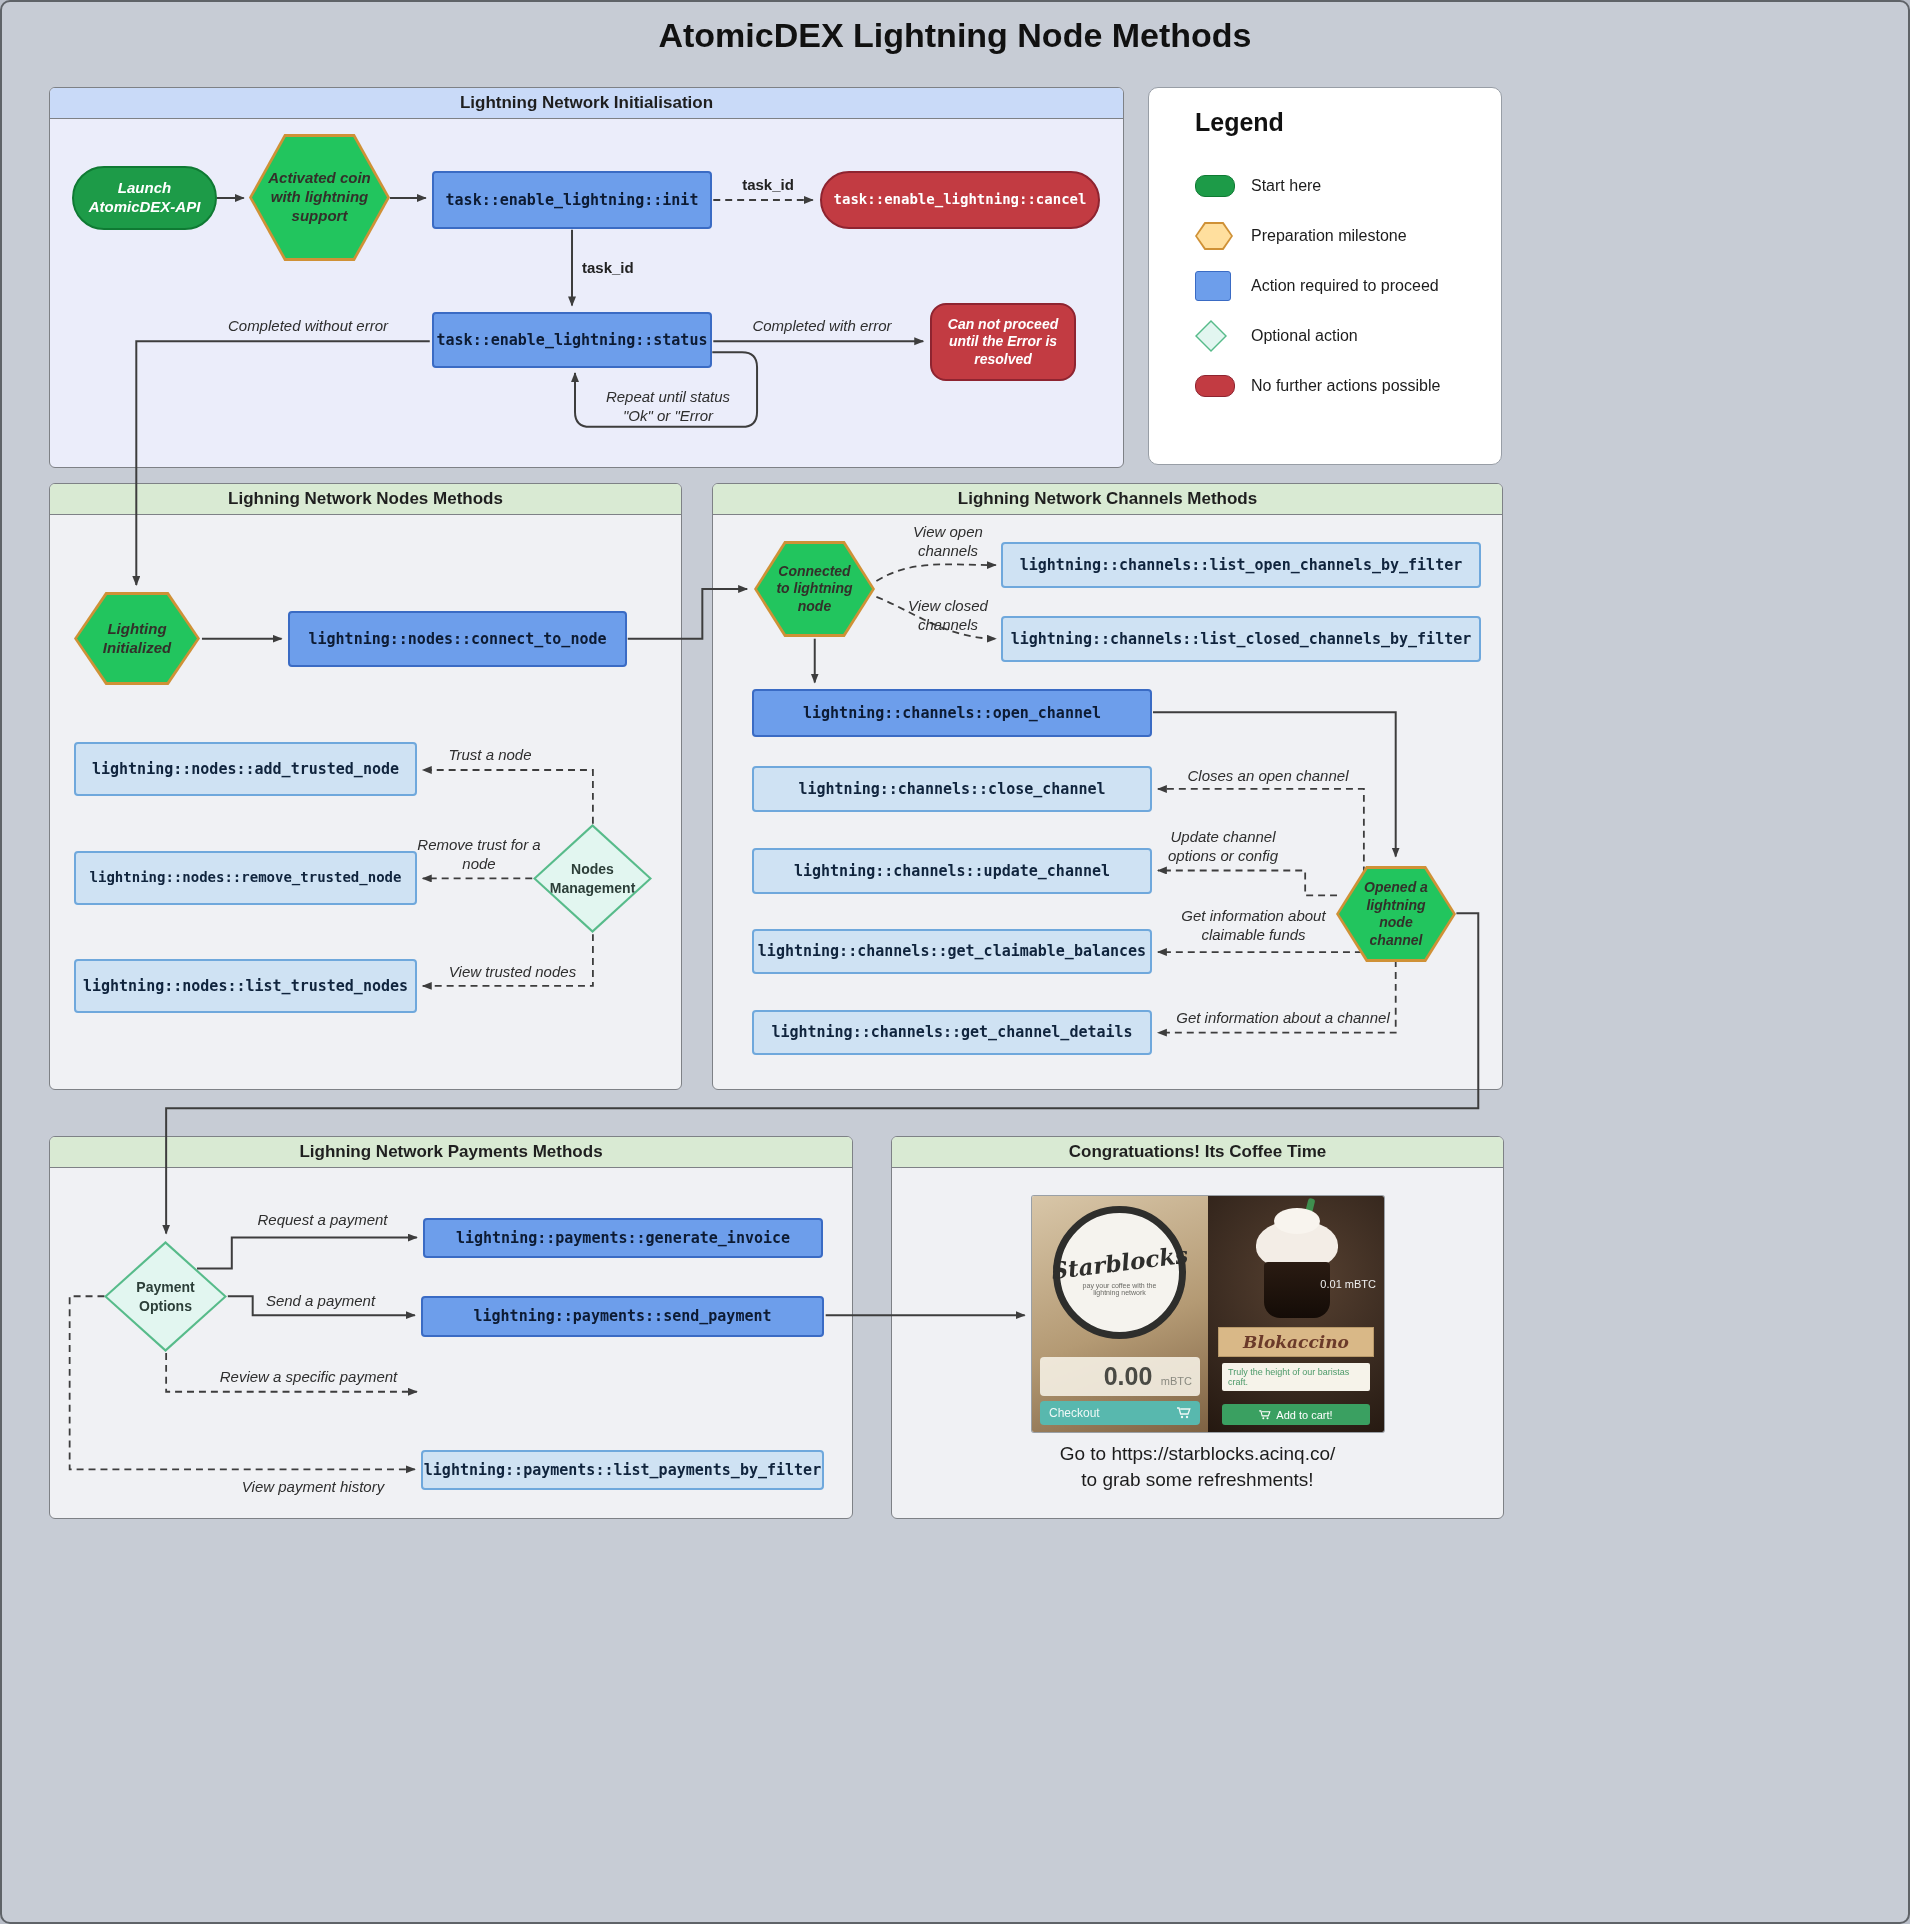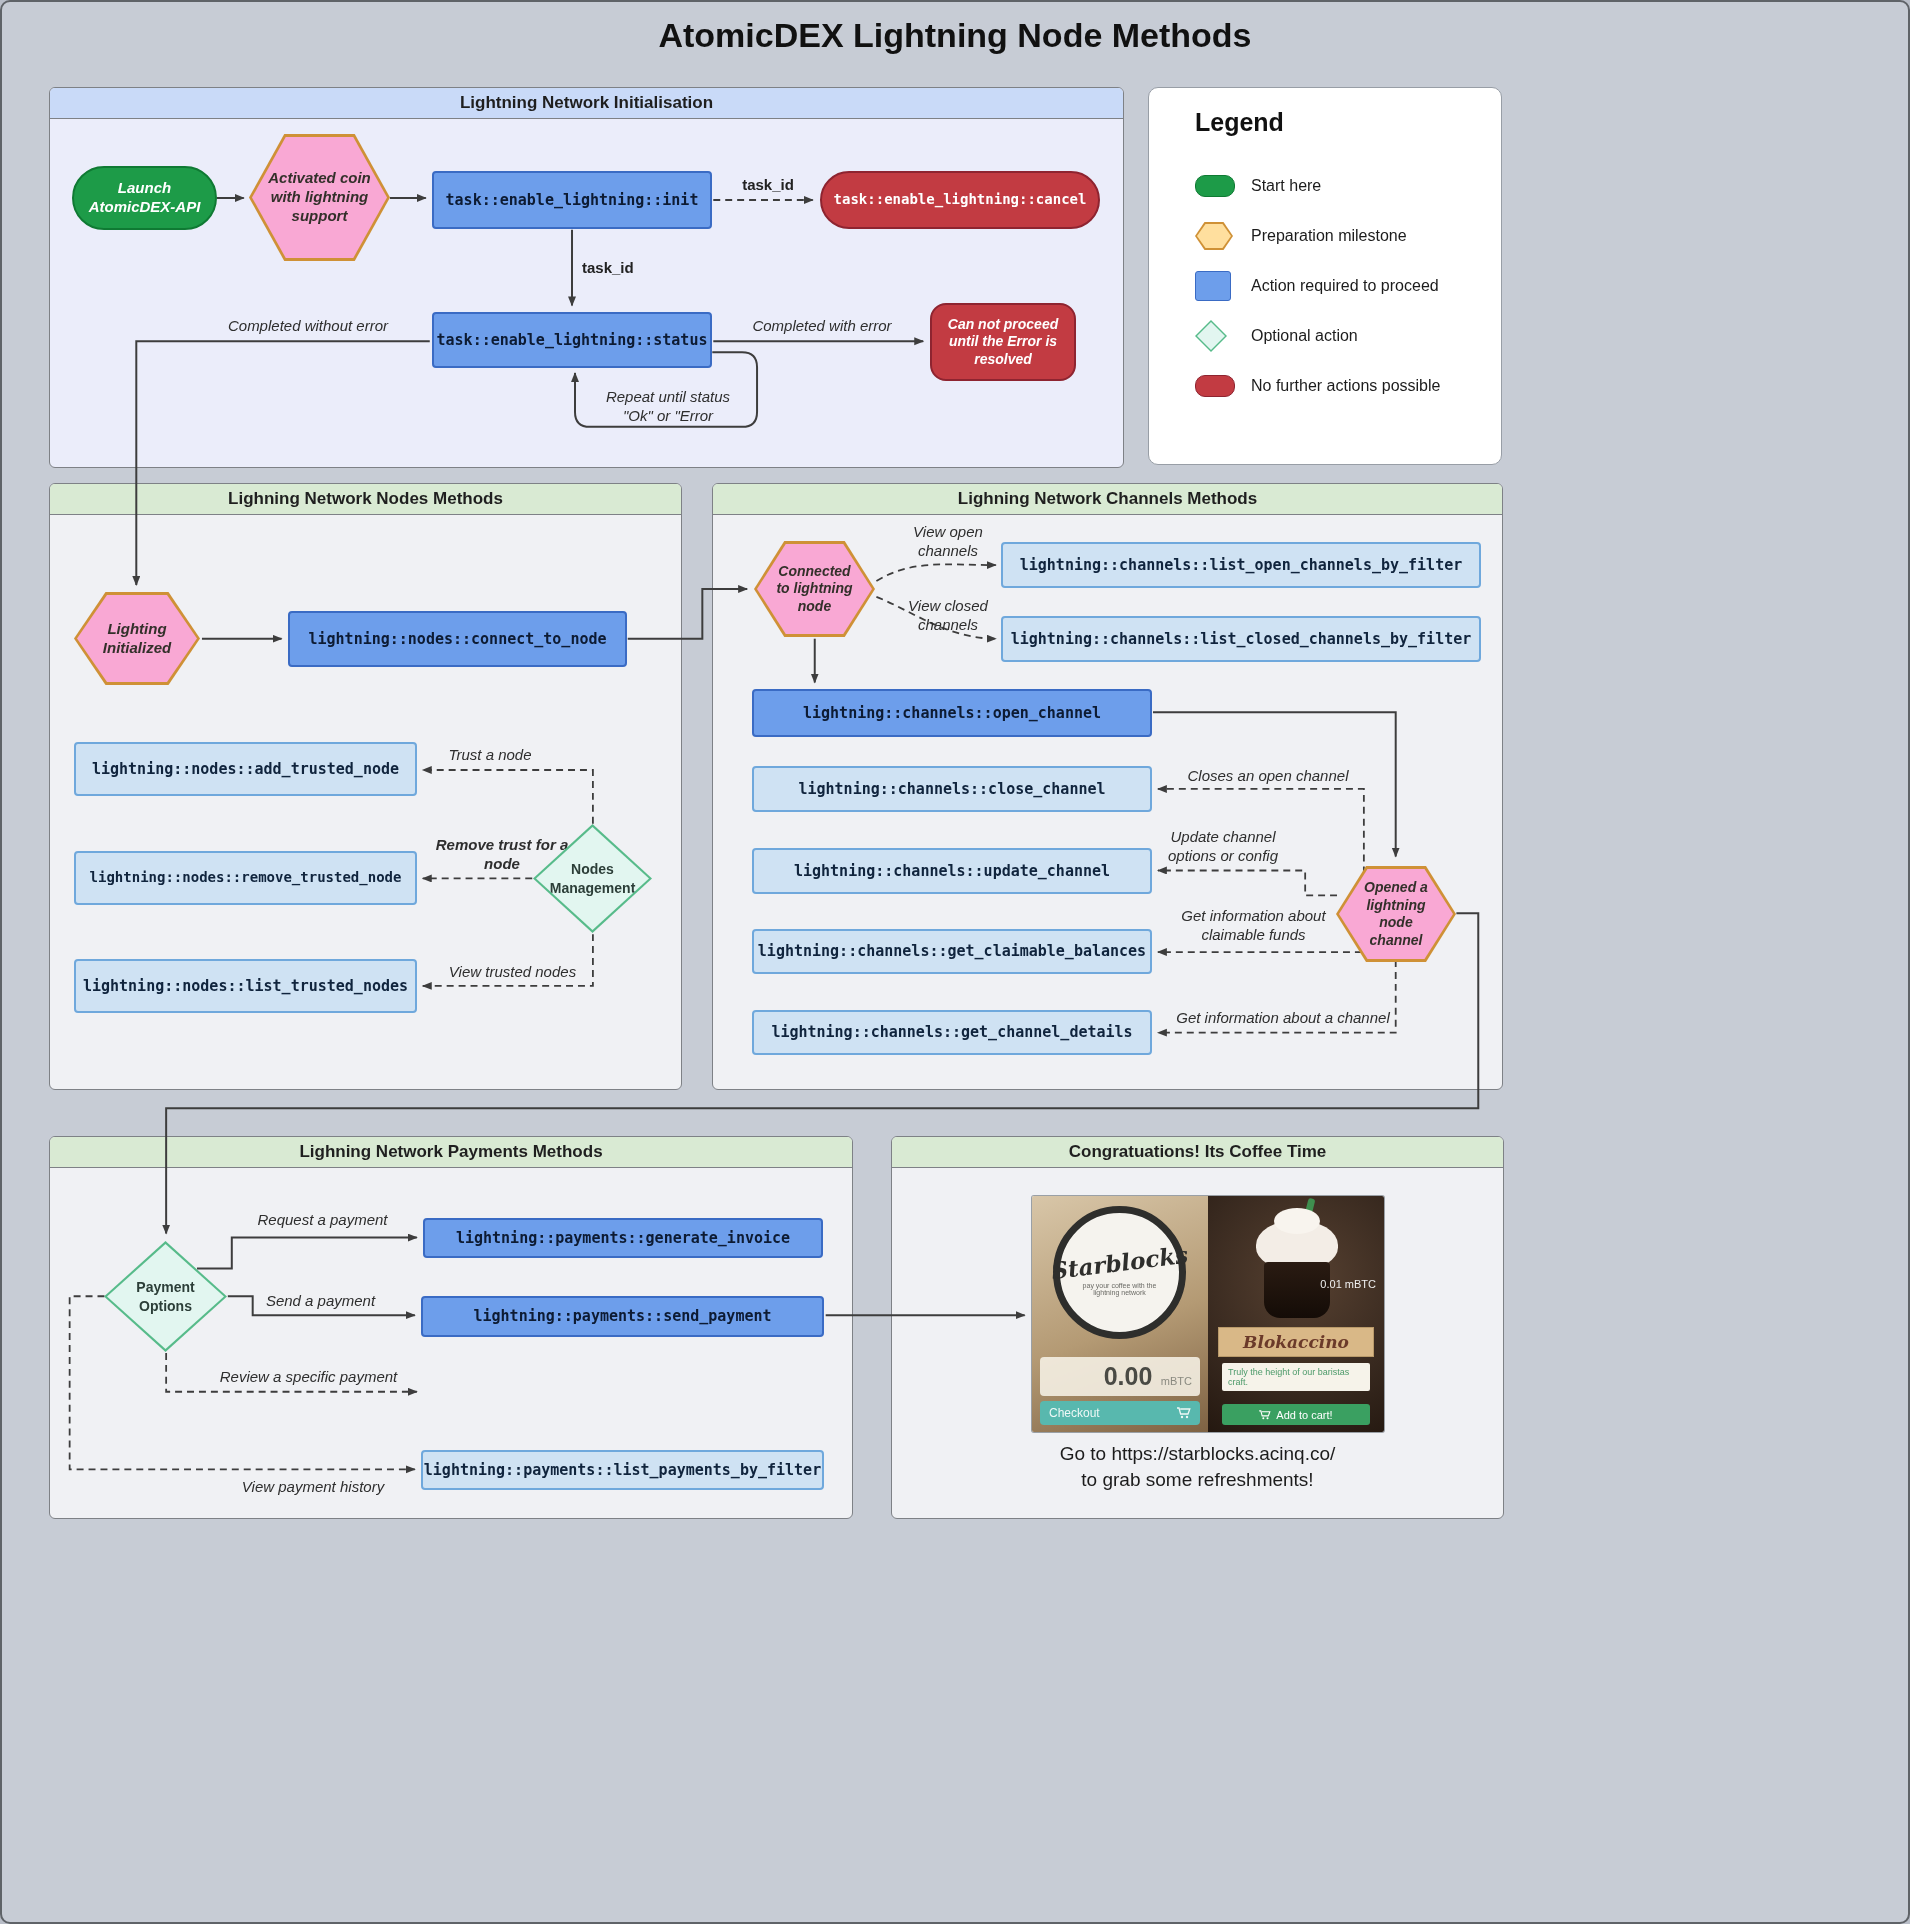--- a/index.html
+++ b/index.html
@@ -12,21 +12,21 @@
   .p-gray{background:#f0f1f4;}
   .p-gray .panel-header{background:#d9ead3;}
   .node{position:absolute;display:flex;align-items:center;justify-content:center;text-align:center;box-sizing:border-box;z-index:10;line-height:1.25;}
   .mono{font-family:"DejaVu Sans Mono","Liberation Mono",monospace;font-weight:bold;}
   .action{background:#6d9eeb;border:2px solid #3a6bc4;border-radius:4px;font-size:15px;color:#0d1b33;}
   .action-light{background:#cfe2f3;border:2px solid #6fa8dc;border-radius:4px;font-size:15px;color:#10243d;}
   .terminal{background:#c23b42;border:2px solid #8e2430;color:#fff;}
   .stadium{border-radius:40px;}
   .start{background:#1d9b48;border:2px solid #0f7a33;border-radius:34px;color:#fff;font-weight:bold;font-style:italic;font-size:15px;}
   .hex-outer{position:absolute;z-index:10;clip-path:polygon(25% 0%,75% 0%,100% 50%,75% 100%,25% 100%,0% 50%);background:#cf9136;}
-  .hex-inner{position:absolute;inset:3px;clip-path:polygon(25% 0%,75% 0%,100% 50%,75% 100%,25% 100%,0% 50%);background:#f9a8d4;display:flex;align-items:center;justify-content:center;text-align:center;font-weight:bold;font-style:italic;font-size:15px;color:#33302a;padding:0 16px;line-height:1.25;}
+  .hex-inner{position:absolute;inset:3px;clip-path:polygon(25% 0%,75% 0%,100% 50%,75% 100%,25% 100%,0% 50%);background:#22c55e;display:flex;align-items:center;justify-content:center;text-align:center;font-weight:bold;font-style:italic;font-size:15px;color:#33302a;padding:0 16px;line-height:1.25;}
   .dia-outer{position:absolute;z-index:10;clip-path:polygon(50% 0%,100% 50%,50% 100%,0% 50%);background:#57bb8a;}
   .dia-inner{position:absolute;inset:3px;clip-path:polygon(50% 0%,100% 50%,50% 100%,0% 50%);background:#e2f6f0;display:flex;align-items:center;justify-content:center;text-align:center;font-weight:bold;font-size:14px;color:#2c3e38;padding:0 14px;line-height:1.3;}
   .elabel{position:absolute;font-style:italic;font-size:15px;color:#2e2e2e;text-align:center;z-index:6;line-height:1.25;}
   .elabel.bold{font-style:normal;font-weight:bold;color:#222;}
   #wires{position:absolute;inset:0;z-index:5;pointer-events:none;}
   .solid{stroke:#3d3d3d;stroke-width:2;fill:none;marker-end:url(#arw);}
   .dashed{stroke:#3d3d3d;stroke-width:1.8;fill:none;stroke-dasharray:7 5;marker-end:url(#arw);}
   
   .legend{position:absolute;left:1146px;top:85px;width:354px;height:378px;background:#fff;border:1px solid #989ea6;border-radius:10px;z-index:2;padding:20px 0 0 46px;box-sizing:border-box;}
   .legend-title{font-size:25px;font-weight:bold;margin-bottom:24px;color:#111;}
@@ -155,21 +155,21 @@
     <path class="dashed" d="M 165,1358 V 1397 H 417"></path>
     <path class="dashed" d="M 103,1301 H 68 V 1475 H 415"></path>
   </svg>
 
   <div class="elabel bold" style="left:731px;top:174px;width:70px;">task_id</div>
   <div class="elabel bold" style="left:580px;top:257px;width:80px;text-align:left;">task_id</div>
   <div class="elabel" style="left:718px;top:315px;width:204px;">Completed with error</div>
   <div class="elabel" style="left:204px;top:315px;width:204px;">Completed without error</div>
   <div class="elabel" style="left:589px;top:386px;width:154px;">Repeat until status "Ok" or "Error</div>
   <div class="elabel" style="left:426px;top:744px;width:124px;">Trust a node</div>
-  <div class="elabel" style="left:433px;top:834px;width:134px;font-weight:bold;">Remove trust for a node</div>
+  <div class="elabel" style="left:410px;top:834px;width:134px;">Remove trust for a node</div>
   <div class="elabel" style="left:441px;top:961px;width:139px;">View trusted nodes</div>
   <div class="elabel" style="left:894px;top:521px;width:104px;">View open channels</div>
   <div class="elabel" style="left:894px;top:595px;width:104px;">View closed channels</div>
   <div class="elabel" style="left:1179px;top:765px;width:174px;">Closes an open channel</div>
   <div class="elabel" style="left:1154px;top:826px;width:134px;">Update channel options or config</div>
   <div class="elabel" style="left:1177px;top:905px;width:149px;">Get information about claimable funds</div>
   <div class="elabel" style="left:1169px;top:1007px;width:224px;">Get information about a channel</div>
   <div class="elabel" style="left:251px;top:1209px;width:139px;">Request a payment</div>
   <div class="elabel" style="left:254px;top:1290px;width:129px;">Send a payment</div>
   <div class="elabel" style="left:217px;top:1366px;width:179px;">Review a specific payment</div>

